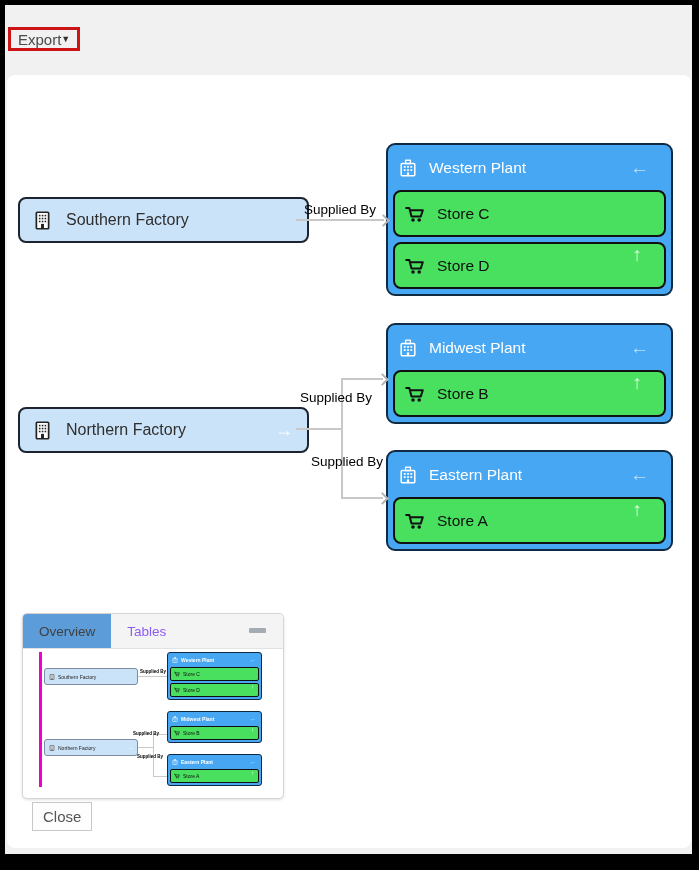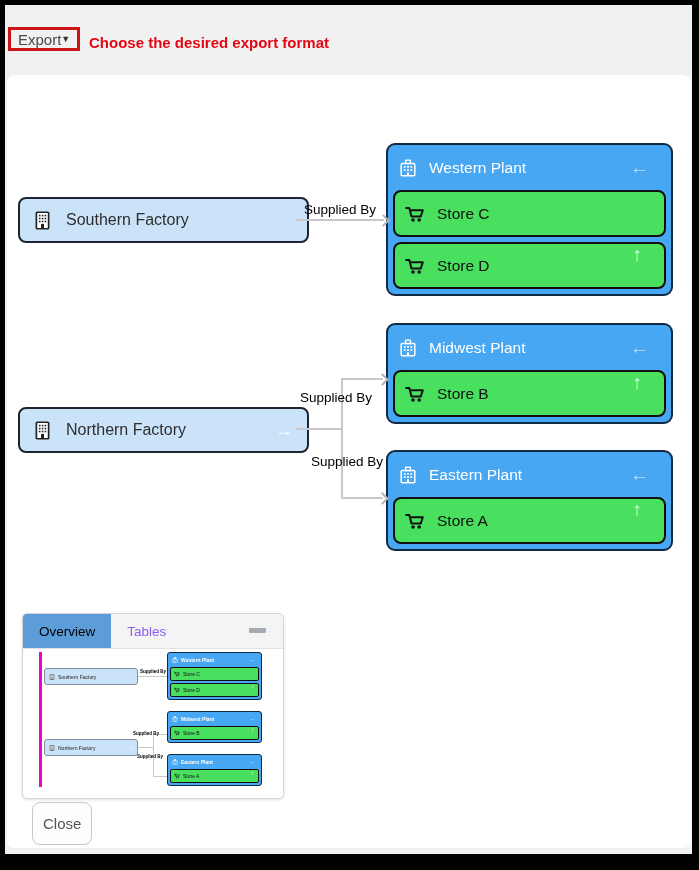--- a/index.html
+++ b/index.html
@@ -67,21 +67,21 @@
   
   .ov-panel{
     position:absolute;left:15px;top:538px;width:260px;height:184px;background:#fff;
     border:1px solid #d5d5d5;border-radius:5px;box-shadow:0 1px 3px rgba(0,0,0,.12);
   }
   .ov-tabs{
     height:34px;background:#f4f4f4;border-bottom:1px solid #e2e2e2;
     border-radius:5px 5px 0 0;display:flex;align-items:stretch;position:relative;
   }
   .ov-tab{display:flex;align-items:center;padding:0 16px;font-size:13.5px;cursor:pointer;}
-  .ov-tab.active{background:#5b9cd9;color:#000000;border-radius:4px 0 0 0;}
+  .ov-tab.active{background:#5b9cd9;color:#404040;border-radius:4px 0 0 0;}
   .ov-tab.inactive{color:#8b5cf6;}
   .minimize-bar{
     position:absolute;right:17px;top:14px;width:17px;height:5px;background:#a5abb3;border-radius:1px;
   }
   .ov-content{position:relative;width:100%;height:148px;}
   .viewport-line{position:absolute;left:16px;top:3px;width:3px;height:135px;background:#f000c8;}
 
   
   .m-factory{
     position:absolute;width:88px;height:15px;background:#cbe3f9;border:1px solid #7d8ca0;
@@ -102,22 +102,22 @@
     display:flex;align-items:center;gap:3px;padding-left:3px;font-size:5px;color:#101010;
     position:relative;white-space:nowrap;
   }
   .m-store .m-up{position:absolute;right:4px;top:0;color:rgba(255,255,255,.85);font-size:6px;line-height:1;}
   .m-edge{position:absolute;background:#c9c9c9;}
   .m-edge.h{height:1px;} .m-edge.v{width:1px;}
   .m-label{position:absolute;font-size:4.5px;font-weight:700;color:#000;white-space:nowrap;}
 
   
   .close-btn{
-    position:absolute;left:25px;top:727px;min-width:47px;height:43px;background:#fdfdfd;
-    border:1px solid #c8c8c8;border-radius:8px;color:#555;font-size:15px;
+    position:absolute;left:25px;top:727px;min-width:47px;height:29px;background:#fdfdfd;
+    border:1px solid #c8c8c8;border-radius:0;color:#555;font-size:15px;
     display:flex;align-items:center;justify-content:center;padding:0 10px;cursor:pointer;
   }
 
   .icon{display:inline-flex;flex:none;}
 </style>
 </head>
 <body>
 
 <svg width="0" height="0" style="position:absolute">
   <defs>
@@ -156,21 +156,20 @@
     </g>
   </defs>
 </svg>
 
 <div class="page">
 
   <button class="export-btn">
     <span>Export</span>
     <span class="export-caret">▼</span>
   </button>
-  <div class="export-hint">Choose the desired export format</div>
 
   <div class="card">
 
     <div class="factory-node" style="left:11px;top:122px;">
       <span class="icon">
         <svg width="19" height="19" viewBox="0 0 18 18">
             <use href="#ic-factory"></use>
           </svg>
       </span>
       <span>Southern Factory</span>

